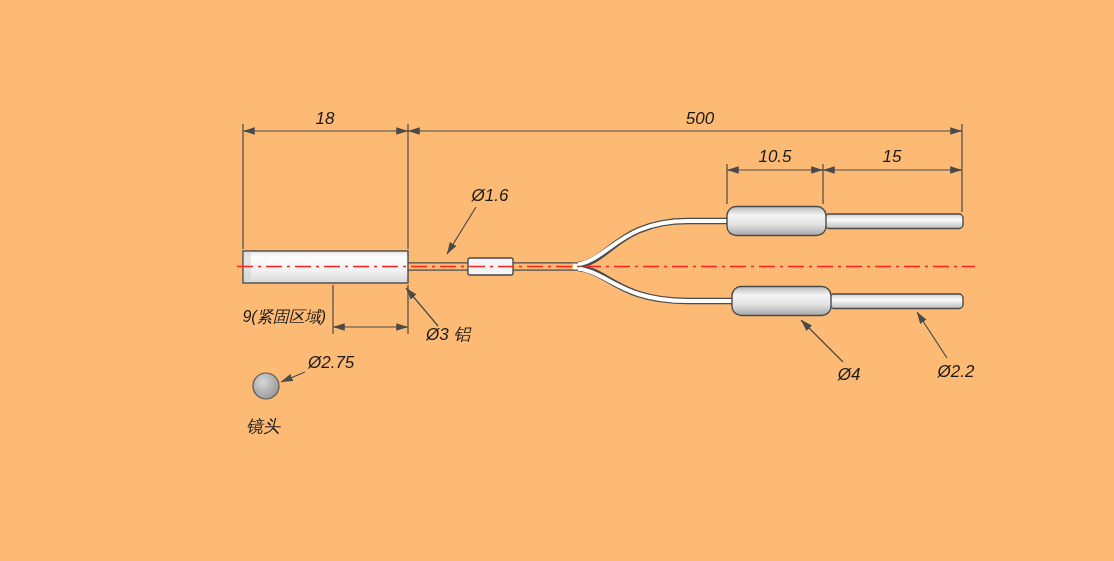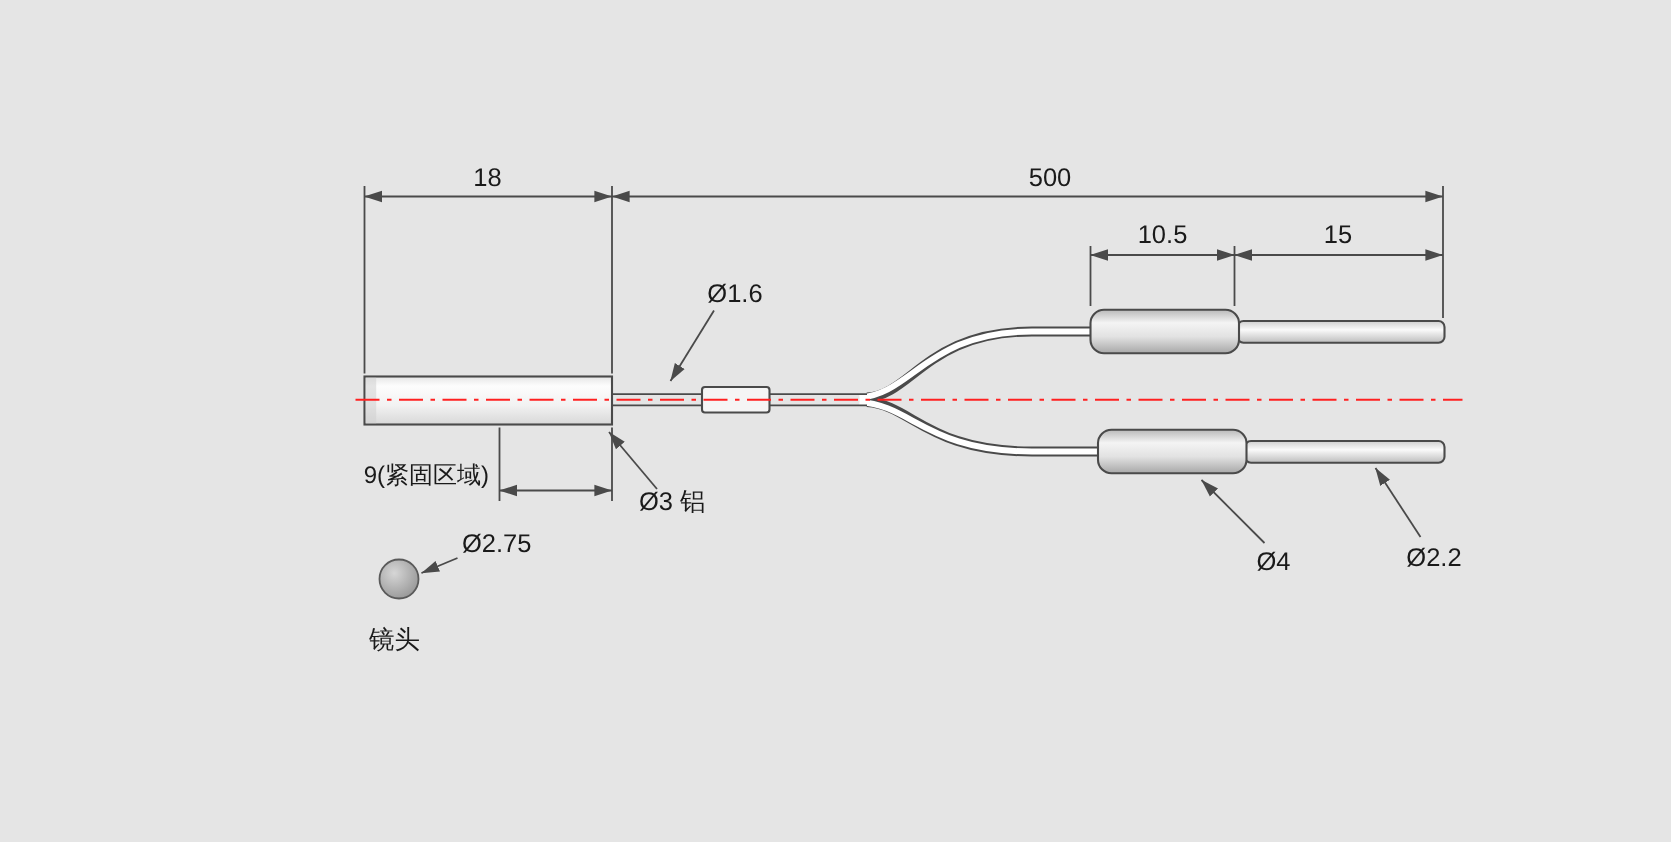--- a/index.html
+++ b/index.html
@@ -1,17 +1,17 @@
 <!DOCTYPE html>
 <html><head>
 <meta charset="utf-8">
 <style>
   html,body{margin:0;padding:0;background:#ffffff;}
-  .stage{position:relative;width:1114px;height:561px;background:#e5e5e5;overflow:hidden;
-         font-family:"Liberation Sans",sans-serif;}
+  .stage{position:relative;width:1114px;height:561px;background:#fdba74;overflow:hidden;
+         font-family:"Liberation Sans",sans-serif;font-style:italic;}
   svg{position:absolute;left:0;top:0;}
   text{fill:#1a1a1a;font-family:"Liberation Sans","DejaVu Sans",sans-serif;}
   .dimtxt{font-size:17px;}
   .lbltxt{font-size:17px;}
   .smalltxt{font-size:16px;}
   .thin{stroke:#4a4a4a;stroke-width:1.2;fill:none;}
   .outline{stroke:#4a4a4a;stroke-width:1.4;}
 </style>
 </head>
 <body>

